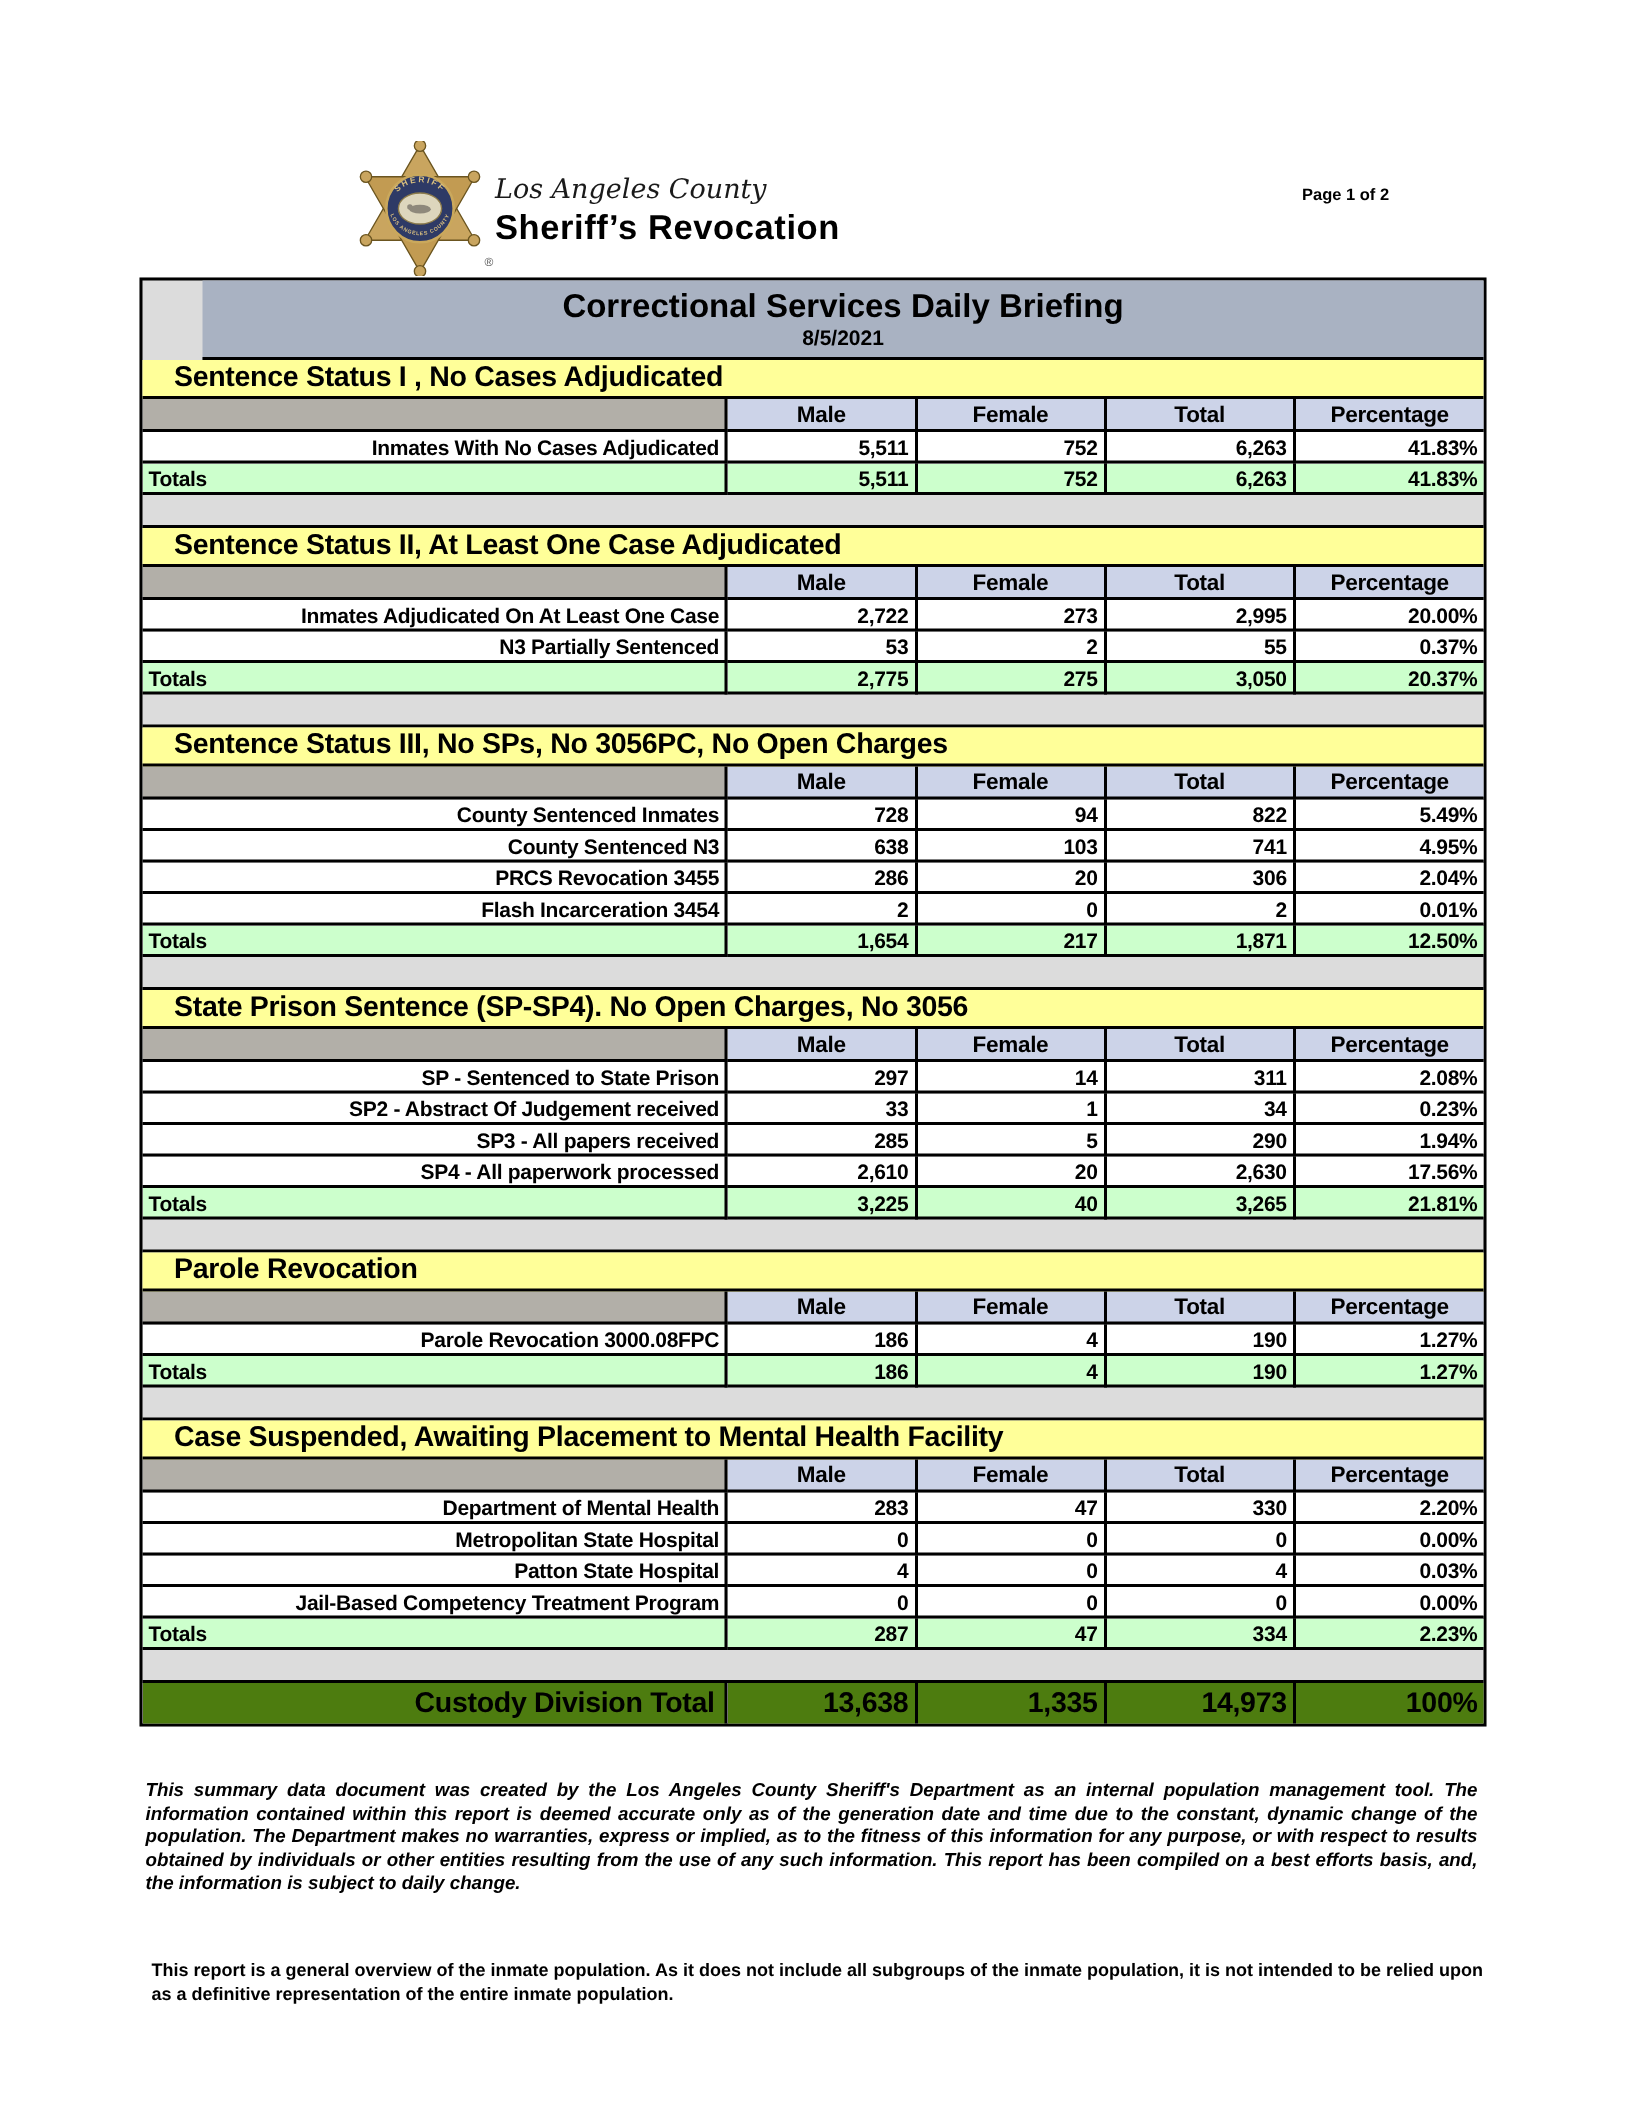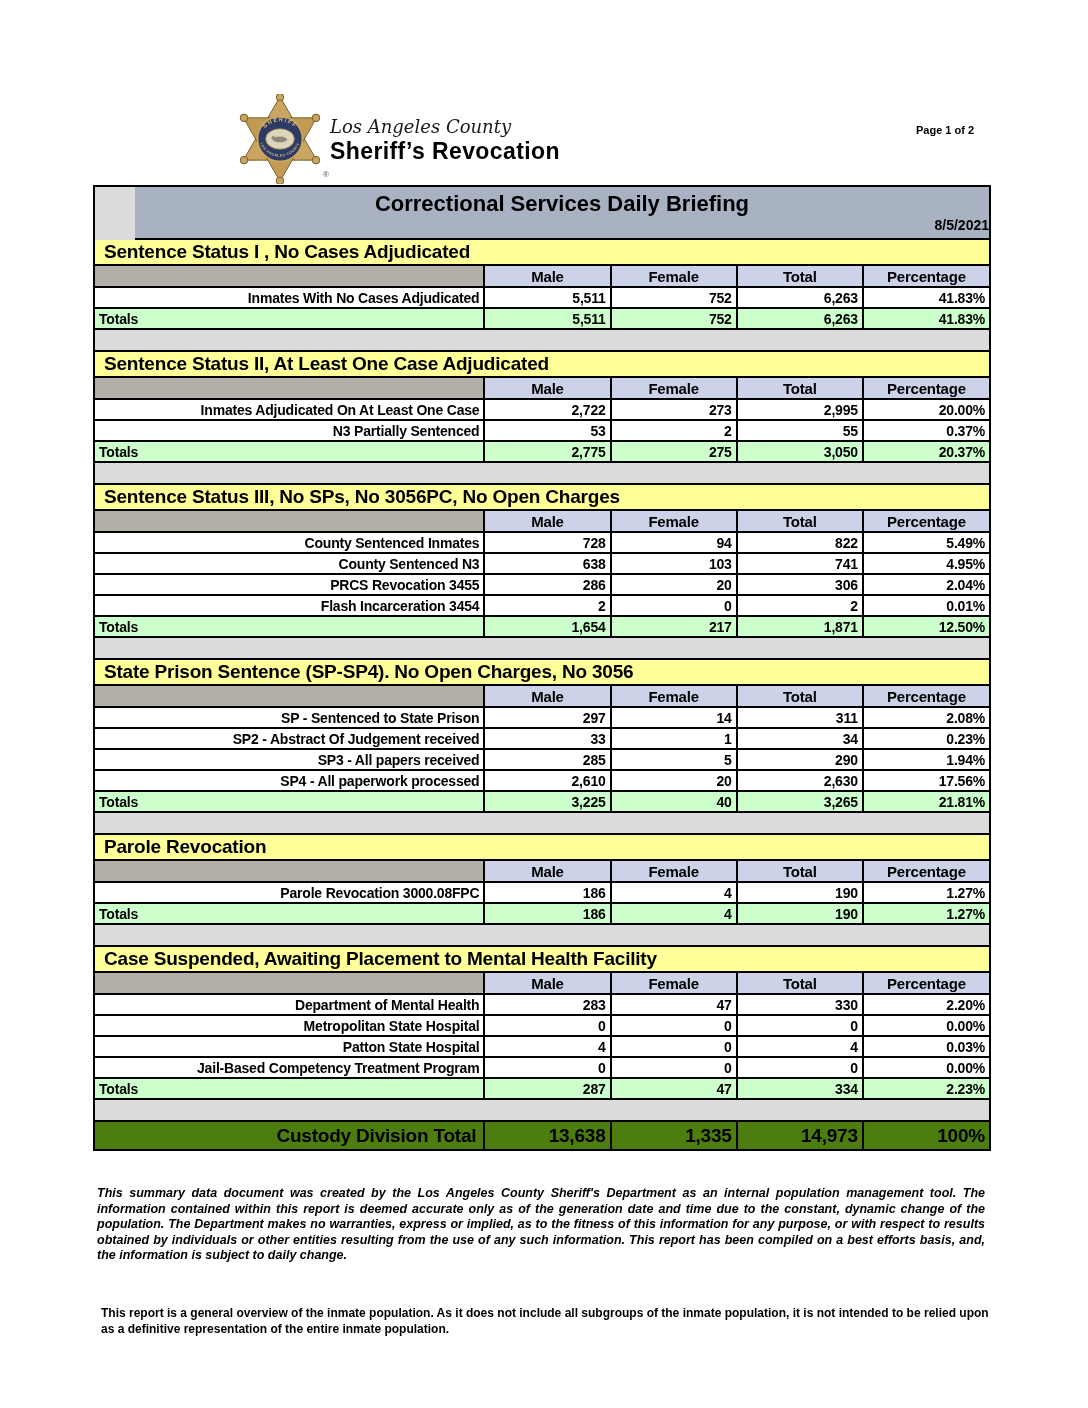--- a/index.html
+++ b/index.html
@@ -6,30 +6,30 @@
   html, body { width: 1088px; height: 1408px; }
   body { background: #ffffff; font-family: "Liberation Sans", sans-serif; color: #000; }
   .page { position: relative; width: 1088px; height: 1408px; background: #fff; overflow: hidden; }
 
   
   .badge { position: absolute; left: 235px; top: 94px; }
   .reg-mark { position: absolute; left: 323px; top: 170px; font-size: 8px; color: #555; }
   .agency { position: absolute; left: 330px; top: 116px; }
   .agency-county { font-family: "DejaVu Serif", serif; font-style: italic; font-size: 18px; color: #1a1a1a; }
   .agency-dept { font-weight: bold; font-size: 23px; letter-spacing: 0.4px; margin-top: 1px; }
-  .page-indicator { position: absolute; left: 868px; top: 124px; font-size: 11px; font-weight: bold; margin-left: 48px; }
+  .page-indicator { position: absolute; left: 868px; top: 124px; font-size: 11px; font-weight: bold; }
 
   
   .report { position: absolute; left: 93px; top: 185px; width: 898px; border: 2px solid #000; background: #dcdcdc; }
   .title-bar { background: #a9b2c2; border-bottom: 2px solid #000; text-align: center; padding: 3px 0 4px; margin-left: 40px; }
   .title-main { font-size: 22px; font-weight: bold; line-height: 27px; }
-  .title-date { font-size: 14px; font-weight: bold; line-height: 17px; text-align: right; }
+  .title-date { font-size: 14px; font-weight: bold; line-height: 17px; }
 
   .sec-title { background: #ffff99; font-size: 19px; font-weight: bold; height: 26px; line-height: 23px;
-               padding-left: 9px; border-bottom: 2px solid #000; letter-spacing: -0.2px; white-space: nowrap; overflow: hidden; }
+               padding-left: 21px; border-bottom: 2px solid #000; letter-spacing: -0.2px; white-space: nowrap; overflow: hidden; }
 
   table.grid { width: 100%; border-collapse: collapse; table-layout: fixed; }
   .grid col.c0 { width: 389px; }
   .grid col.cn { width: 126px; }
   .grid td { border: 2px solid #000; height: 21px; font-weight: bold; font-size: 14px;
              padding: 0 4px; white-space: nowrap; overflow: hidden; letter-spacing: -0.2px; }
   .grid td:first-child { border-left: none; }
   .grid td:last-child { border-right: none; }
   .grid tr:first-child td { border-top: none; }
   .colhead td { background: #ccd3e8; text-align: center; font-size: 15px; }

